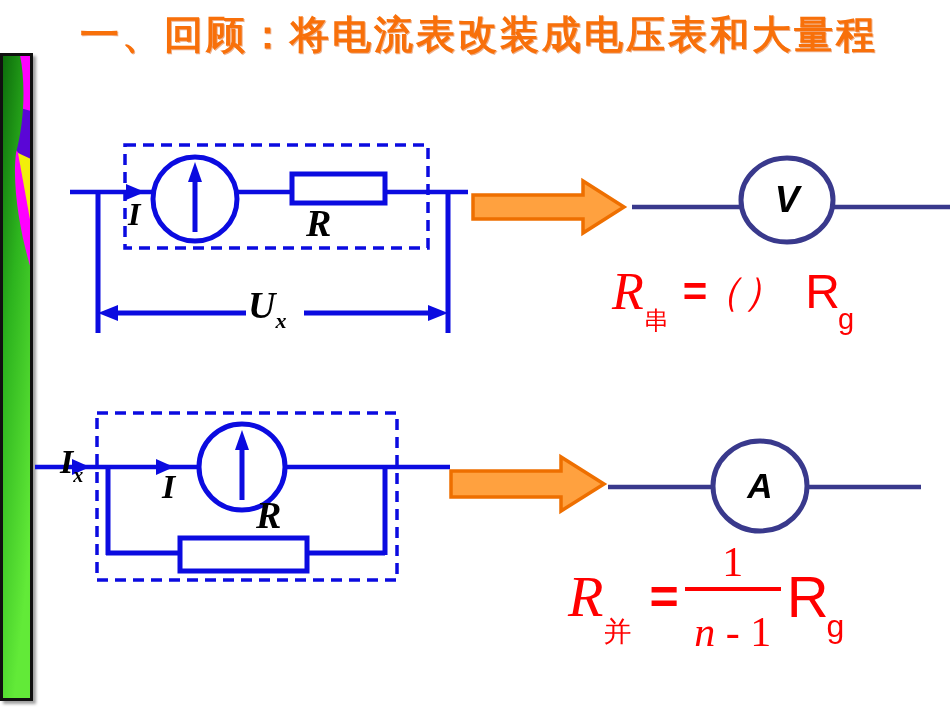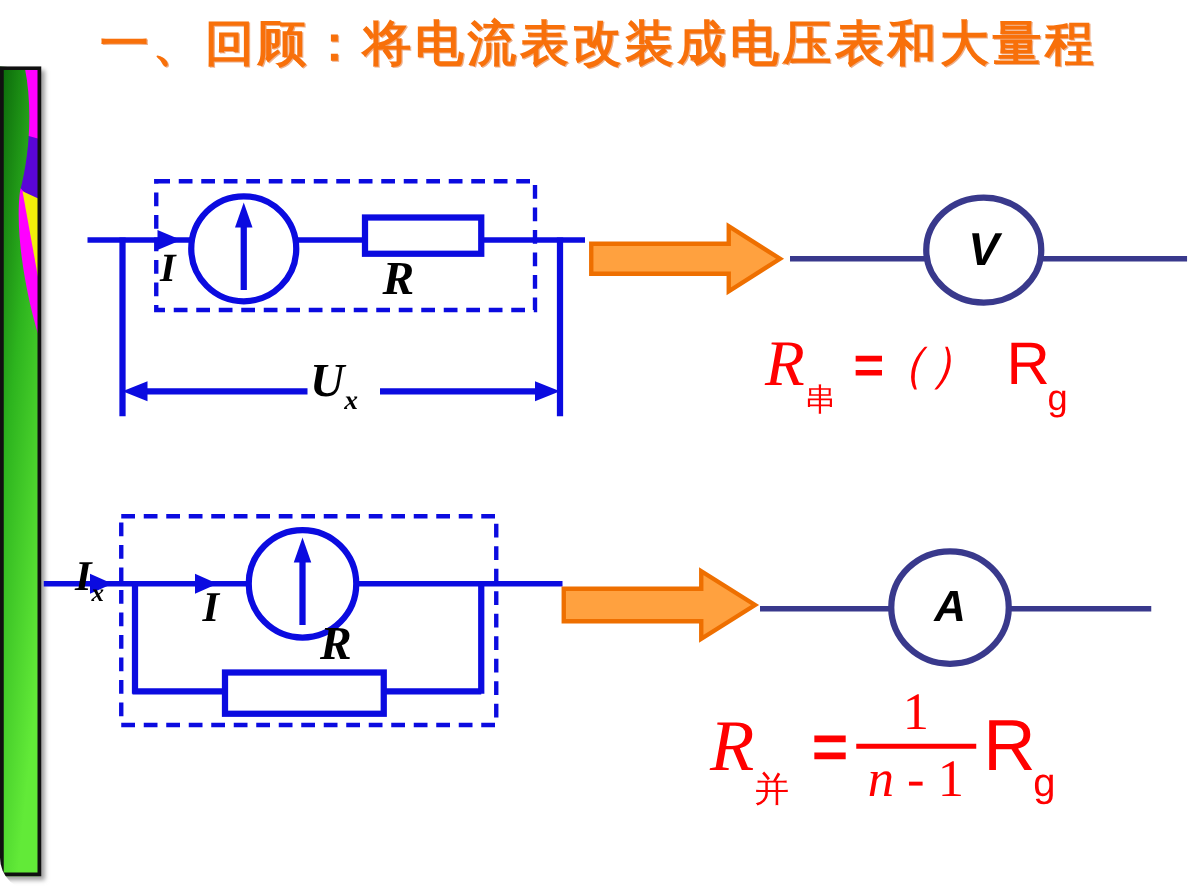--- a/index.html
+++ b/index.html
@@ -1,18 +1,18 @@
 <!DOCTYPE html>
 <html><head>
 <meta charset="utf-8">
 <style>
   html,body{margin:0;padding:0;background:#fff;}
   #slide{
     position:relative;width:950px;height:713px;background:#ffffff;
-    overflow:hidden;font-family:"Liberation Sans",sans-serif;border-radius:27px;
+    overflow:hidden;font-family:"Liberation Sans",sans-serif;
   }
   .abs{position:absolute;}
   
   .title{
     color:#F8700A;font-weight:bold;font-size:39px;letter-spacing:3px;
     font-family:"Liberation Sans",sans-serif;white-space:nowrap;
     text-shadow:1px 1px 0 rgba(216,80,0,0.45);
   }
   
   .lab{
@@ -25,21 +25,21 @@
     color:#000;text-align:center;line-height:1;
   }
   
   .formula{display:flex;align-items:center;color:#FF0000;line-height:1;white-space:nowrap;}
   .f-serif{font-family:"Liberation Serif",serif;font-style:italic;}
   .f-sans{font-family:"Liberation Sans",sans-serif;}
   .f-cjksub{font-family:"Liberation Sans",sans-serif;font-style:normal;}
   .frac{display:flex;flex-direction:column;align-items:center;}
   .frac .num{font-family:"Liberation Serif",serif;font-size:42px;padding:0 2px 4px 2px;}
   .frac .bar{width:96px;border-top:4px solid #FF0000;}
-  .frac .den{font-family:"Liberation Serif",serif;font-size:42px;padding-top:4px;}
+  .frac .den{font-family:"Liberation Serif",serif;font-size:42px;padding-top:20px;}
   svg{display:block;}
   #clipart{filter:drop-shadow(3px 3px 1.5px rgba(110,110,110,0.65));}
 </style>
 </head>
 <body>
 
 <div id="slide">
 
   <svg id="clipart" class="abs" style="left:0;top:53px;" width="36" height="652" viewBox="0 0 36 652">
     <defs>

